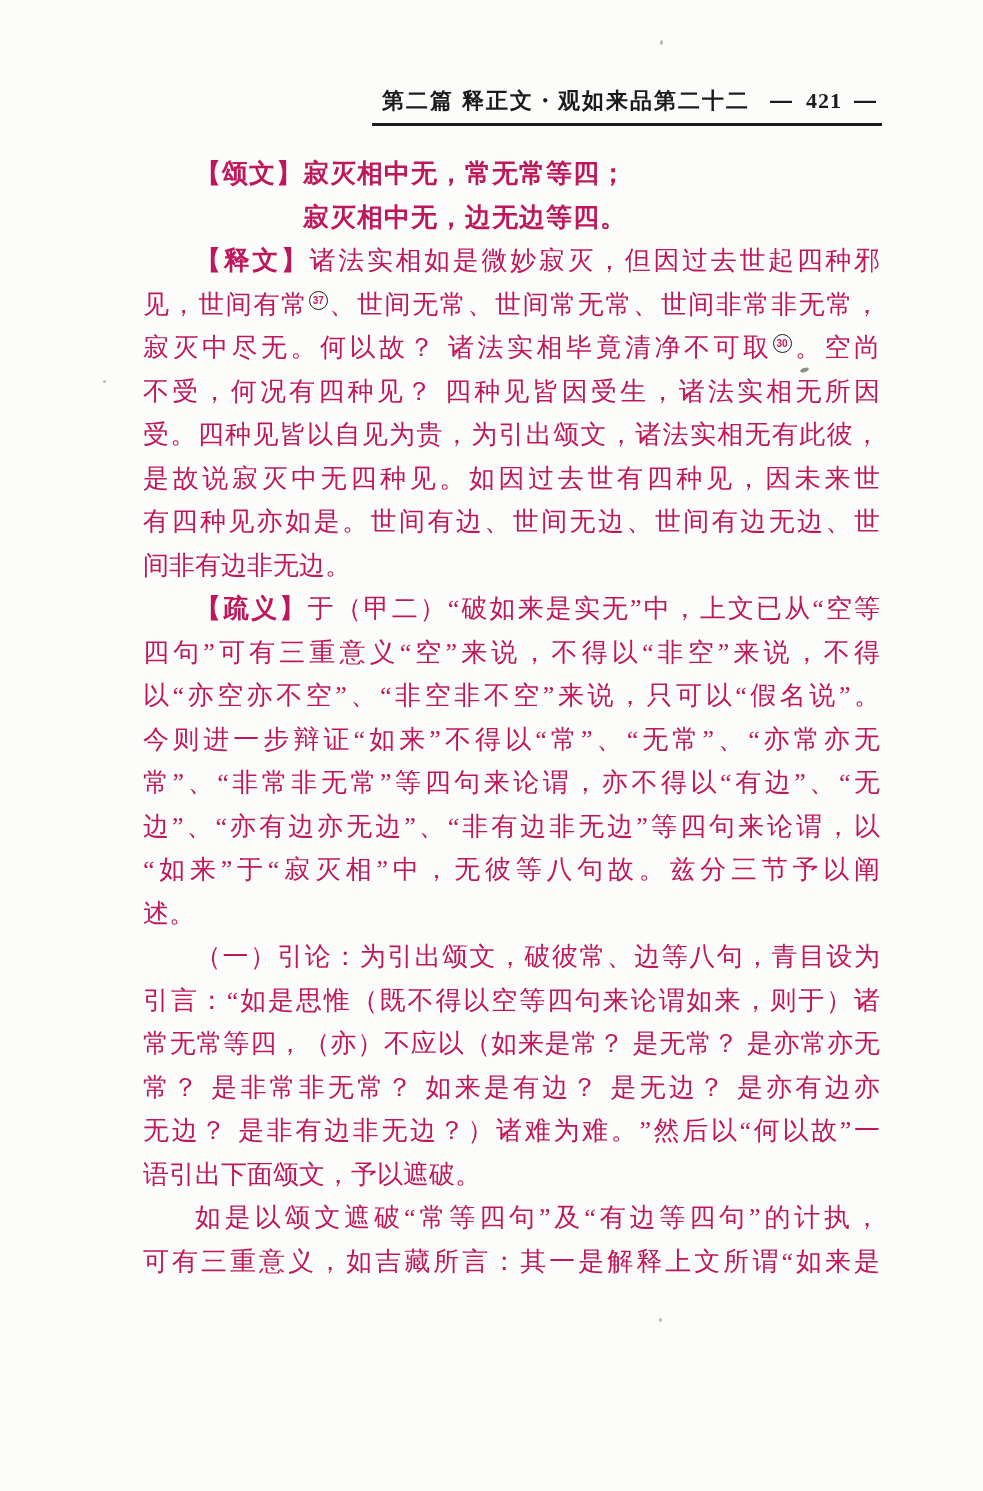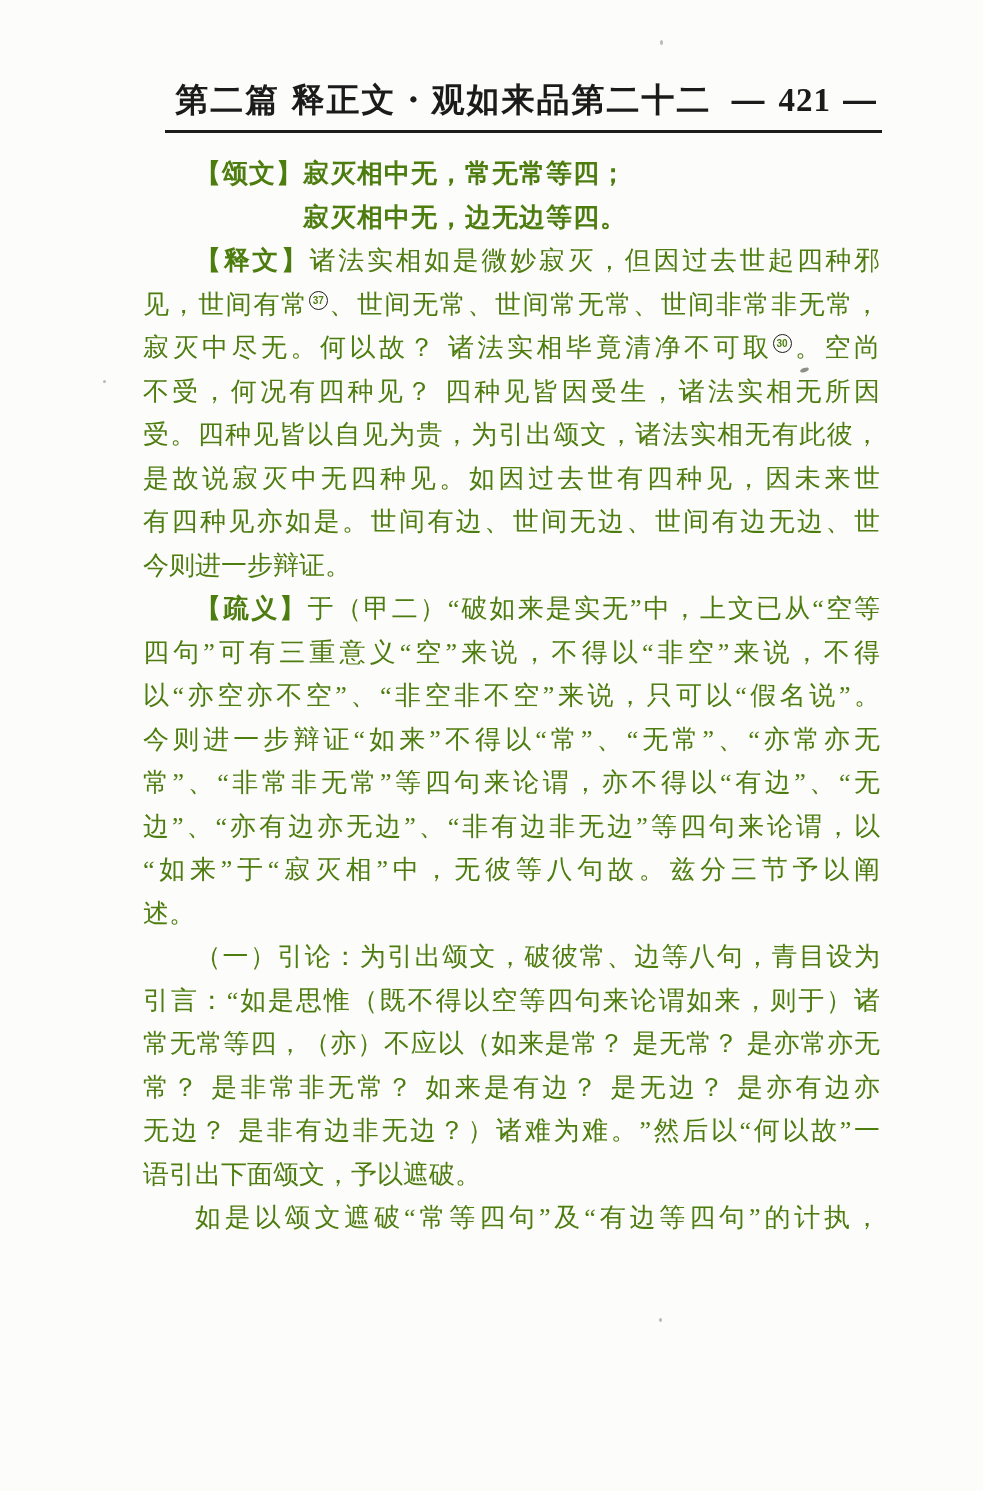--- a/index.html
+++ b/index.html
@@ -12,25 +12,25 @@
     width: 983px;
     height: 1491px;
     background: #fcfcfa;
     overflow: hidden;
     color: #141414;
   }
 
   
   .running-head {
     position: absolute;
-    top: 78px;
+    top: 86px;
     right: 101px;
     font-family: "Liberation Sans", "DejaVu Sans", sans-serif;
     font-weight: 700;
-    font-size: 33px;
+    font-size: 22px;
     letter-spacing: 2px;
     white-space: nowrap;
     padding: 0 4px 7px 10px;
     border-bottom: 3px solid #1c1c1c;
     color: #1b1b1b;
   }
   .running-head .hd-gap { display: inline-block; width: 20px; }
   .running-head .hd-gap-sm { display: inline-block; width: 12px; }
   .running-head .pgnum {
     font-family: "Liberation Serif", "DejaVu Serif", serif;
@@ -39,21 +39,21 @@
   }
 
   
   .textblock {
     position: absolute;
     left: 143px;
     top: 152px;
     width: 737px;
     font-family: "Liberation Serif", "DejaVu Serif", serif;
     font-size: 26px;
-    color: #4d7c0f;
+    color: #be185d;
   }
   .line {
     height: 43.5px;
     line-height: 43.5px;
     text-align: justify;
     text-align-last: justify;
     overflow: hidden;
   }
   .line.last {
     text-align-last: left;
@@ -120,34 +120,35 @@
     <div class="line last indent verse"><span class="sec-label">【颂文】</span><span>寂灭相中无，常无常等四；</span></div>
     <div class="line last indent verse"><span class="sec-label ghost">【颂文】</span><span>寂灭相中无，边无边等四。</span></div>
 
     <div class="line indent"><span class="sec-label">【释文】</span><span>诸法实相如是微妙寂灭，但因过去世起四种邪</span></div>
     <div class="line"><span>见，世间有常</span><span class="note-ref">37</span><span>、世间无常、世间常无常、世间非常非无常，</span></div>
     <div class="line"><span>寂灭中尽无。何以故？ 诸法实相毕竟清净不可取</span><span class="note-ref">30</span><span>。空尚</span></div>
     <div class="line">不受，何况有四种见？ 四种见皆因受生，诸法实相无所因</div>
     <div class="line">受。四种见皆以自见为贵，为引出颂文，诸法实相无有此彼，</div>
     <div class="line">是故说寂灭中无四种见。如因过去世有四种见，因未来世</div>
     <div class="line">有四种见亦如是。世间有边、世间无边、世间有边无边、世</div>
-    <div class="line last">今则进一步辩证。</div>
+    <div class="line last">间非有边非无边。</div>
 
     <div class="line indent"><span class="sec-label">【疏义】</span><span>于（甲二）“破如来是实无”中，上文已从“空等</span></div>
     <div class="line">四句”可有三重意义“空”来说，不得以“非空”来说，不得</div>
     <div class="line">以“亦空亦不空”、“非空非不空”来说，只可以“假名说”。</div>
     <div class="line">今则进一步辩证“如来”不得以“常”、“无常”、“亦常亦无</div>
     <div class="line">常”、“非常非无常”等四句来论谓，亦不得以“有边”、“无</div>
     <div class="line">边”、“亦有边亦无边”、“非有边非无边”等四句来论谓，以</div>
     <div class="line">“如来”于“寂灭相”中，无彼等八句故。兹分三节予以阐</div>
     <div class="line last">述。</div>
 
     <div class="line indent">（一）引论：为引出颂文，破彼常、边等八句，青目设为</div>
     <div class="line">引言：“如是思惟（既不得以空等四句来论谓如来，则于）诸</div>
     <div class="line">常无常等四，（亦）不应以（如来是常？ 是无常？ 是亦常亦无</div>
     <div class="line">常？ 是非常非无常？ 如来是有边？ 是无边？ 是亦有边亦</div>
     <div class="line">无边？ 是非有边非无边？）诸难为难。”然后以“何以故”一</div>
     <div class="line last">语引出下面颂文，予以遮破。</div>
 
     <div class="line indent">如是以颂文遮破“常等四句”及“有边等四句”的计执，</div>
+    <div class="line">可有三重意义，如吉藏所言：其一是解释上文所谓“如来是</div>
 
   </div>
 </div>
 
 </body></html>

